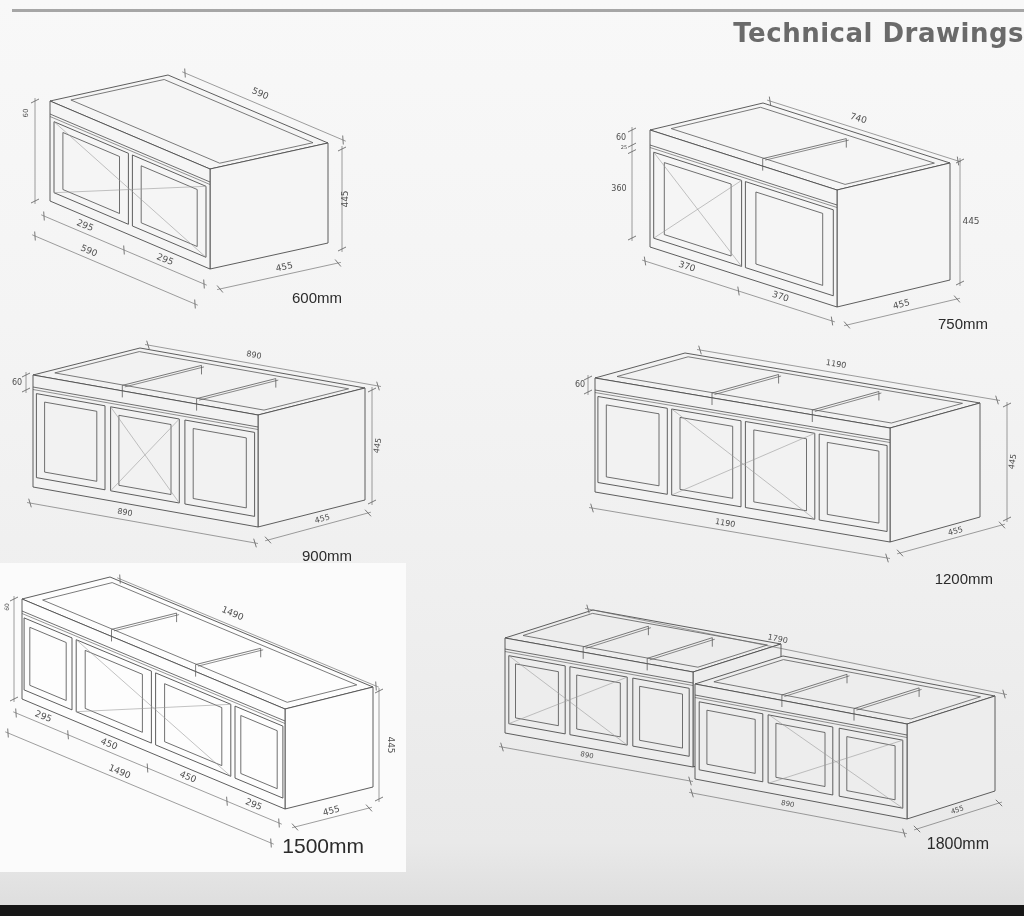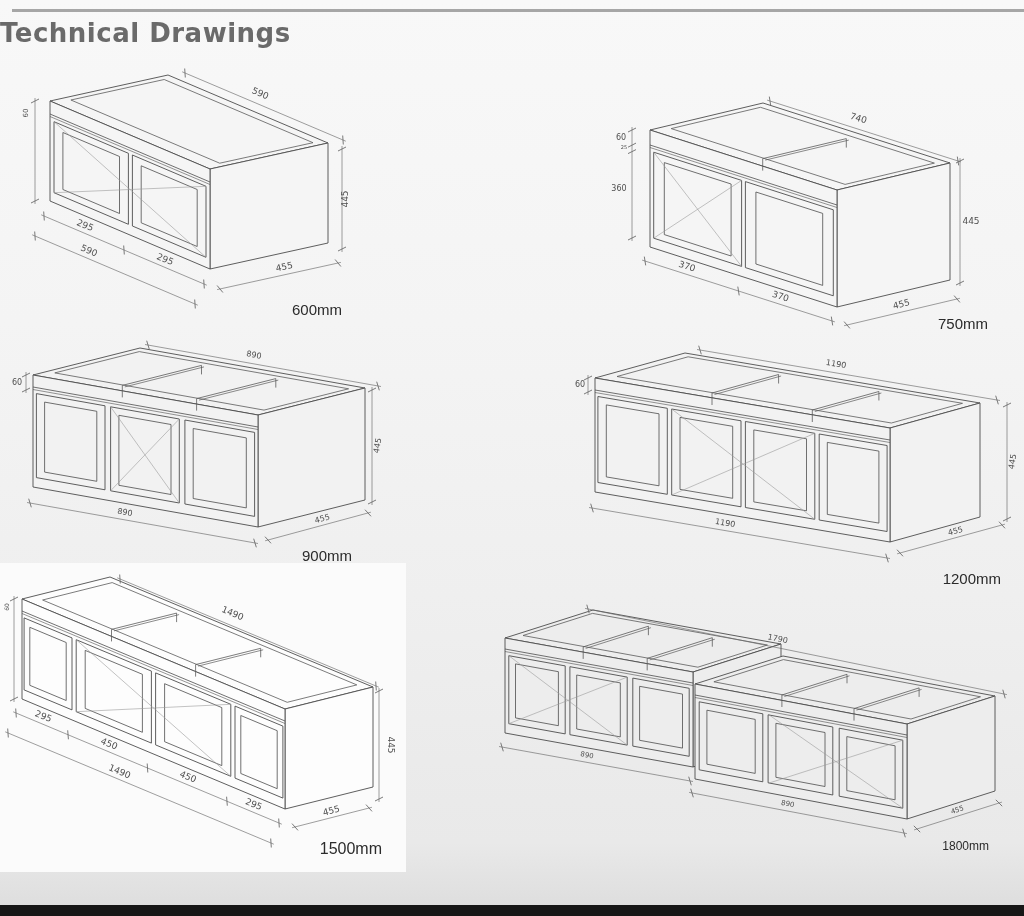--- a/index.html
+++ b/index.html
@@ -3,21 +3,21 @@
 <meta charset="utf-8">
 <style>
   html,body{margin:0;padding:0;}
   body{
     width:1024px;height:916px;position:relative;overflow:hidden;
     background:linear-gradient(180deg,#f8f8f8 0%,#f4f4f4 35%,#efefef 65%,#e9e9e9 92%,#dcdcdc 100%);
     font-family:"Liberation Sans",sans-serif;
   }
   .top-line{position:absolute;left:12px;right:0;top:9px;height:3px;background:#a6a6a6;}
   .title{
-    position:absolute;top:18px;left:0;width:100%;text-align:left;
+    position:absolute;top:18px;left:0;width:100%;text-align:right;
     font-size:26px;font-weight:800;color:#6a6a6a;letter-spacing:.5px;
     font-family:"DejaVu Sans","Liberation Sans",sans-serif;
   }
   .panel{position:absolute;left:0;top:563px;width:406px;height:309px;background:#fbfbfb;}
   .fig{position:absolute;}
   .fig svg{position:absolute;left:0;top:0;overflow:visible;}
   .size-label{
     position:absolute;color:#2b2b2b;font-size:15px;font-weight:400;
     font-family:"Liberation Sans",sans-serif;
   }
@@ -69,21 +69,21 @@
         <path d="M27.2,169.8L192.8,240.2" stroke="#6b6b6b" stroke-width="0.65" fill="none"></path>
         <path d="M29.7,166.5L30.3,175.5" stroke="#6b6b6b" stroke-width="0.9" fill="none"></path>
         <path d="M189.7,234.5L190.3,243.5" stroke="#6b6b6b" stroke-width="0.9" fill="none"></path>
         <text x="82.80000000000001" y="188.44" font-size="9" text-anchor="middle" transform="rotate(23.025492008528033 82.80000000000001 188.44)">590</text>
         <path d="M212.1,224.6L335.9,197.4" stroke="#6b6b6b" stroke-width="0.65" fill="none"></path>
         <path d="M212.1,220.5L217.9,227.5" stroke="#6b6b6b" stroke-width="0.9" fill="none"></path>
         <path d="M330.1,194.5L335.9,201.5" stroke="#6b6b6b" stroke-width="0.9" fill="none"></path>
         <text x="279.9" y="204.7" font-size="9" text-anchor="middle" transform="rotate(-12.425942865427485 279.9 204.7)">455</text>
       </g>
     </svg>
-  <div class="size-label" style="right:8px;bottom:2px">600mm</div>
+  <div class="size-label" style="right:8px;bottom:14px">600mm</div>
 </div>
 
 <div class="fig" style="left:600px;top:95px;width:424px;height:245px">
   <svg id="svg1" width="424" height="245" viewBox="0 0 424 245">
       <g>
         <path d="M50.0,35.0L237.0,95.0L350.0,68.0L163.0,8.0Z" fill="#f5f5f5" stroke="#4d4d4d" stroke-width="0.9"></path>
         <path d="M237.0,95.0L350.0,68.0L350.0,185.0L237.0,212.0Z" fill="#f5f5f5" stroke="#4d4d4d" stroke-width="0.9"></path>
         <path d="M50.0,35.0L237.0,95.0L237.0,212.0L50.0,152.0Z" fill="#f5f5f5" stroke="#4d4d4d" stroke-width="0.9"></path>
         <path d="M71.2,33.6L245.1,89.4L334.4,68.1L160.5,12.3Z" fill="none" stroke="#5a5a5a" stroke-width="0.8"></path>
         <path d="M162.7,63.6L246.3,43.6" fill="none" stroke="#5a5a5a" stroke-width="0.8"></path>
@@ -227,21 +227,21 @@
         <path d="M19.0,162.5L320.0,213.5" stroke="#6b6b6b" stroke-width="0.65" fill="none"></path>
         <path d="M20.7,158.7L23.3,167.3" stroke="#6b6b6b" stroke-width="0.9" fill="none"></path>
         <path d="M315.7,208.7L318.3,217.3" stroke="#6b6b6b" stroke-width="0.9" fill="none"></path>
         <text x="154.75" y="180.5" font-size="8" text-anchor="middle" transform="rotate(9.619727799698852 154.75 180.5)">1190</text>
         <path d="M327.1,208.8L434.9,179.2" stroke="#6b6b6b" stroke-width="0.65" fill="none"></path>
         <path d="M327.0,204.7L333.0,211.3" stroke="#6b6b6b" stroke-width="0.9" fill="none"></path>
         <path d="M429.0,176.7L435.0,183.3" stroke="#6b6b6b" stroke-width="0.9" fill="none"></path>
         <text x="386.1" y="188.6" font-size="8" text-anchor="middle" transform="rotate(-15.35013649242442 386.1 188.6)">455</text>
       </g>
     </svg>
-  <div class="size-label" style="right:23px;bottom:3px">1200mm</div>
+  <div class="size-label" style="right:31px;bottom:3px">1200mm</div>
 </div>
 
 <div class="fig" style="left:5px;top:575px;width:410px;height:295px">
   <svg id="svg4" width="410" height="295" viewBox="0 0 410 295">
       <g>
         <path d="M17.0,24.0L280.0,134.0L368.0,112.0L105.0,2.0Z" fill="#fdfdfd" stroke="#4d4d4d" stroke-width="0.9"></path>
         <path d="M280.0,134.0L368.0,112.0L368.0,212.0L280.0,234.0Z" fill="#fdfdfd" stroke="#4d4d4d" stroke-width="0.9"></path>
         <path d="M17.0,24.0L280.0,134.0L280.0,234.0L17.0,124.0Z" fill="#fdfdfd" stroke="#4d4d4d" stroke-width="0.9"></path>
         <path d="M37.6,25.0L282.2,127.3L351.8,109.9L107.2,7.6Z" fill="none" stroke="#5a5a5a" stroke-width="0.8"></path>
         <path d="M106.5,54.4L171.6,38.1" fill="none" stroke="#5a5a5a" stroke-width="0.8"></path>
@@ -291,21 +291,21 @@
         <path d="M0.2,156.8L268.8,269.2" stroke="#6b6b6b" stroke-width="0.65" fill="none"></path>
         <path d="M2.7,153.5L3.3,162.5" stroke="#6b6b6b" stroke-width="0.9" fill="none"></path>
         <path d="M265.7,263.5L266.3,272.5" stroke="#6b6b6b" stroke-width="0.9" fill="none"></path>
         <text x="113.46" y="199.2" font-size="9" text-anchor="middle" transform="rotate(22.69716627662793 113.46 199.2)">1490</text>
         <path d="M287.1,252.7L366.9,232.3" stroke="#6b6b6b" stroke-width="0.65" fill="none"></path>
         <path d="M287.0,248.6L293.0,255.4" stroke="#6b6b6b" stroke-width="0.9" fill="none"></path>
         <path d="M361.0,229.6L367.0,236.4" stroke="#6b6b6b" stroke-width="0.9" fill="none"></path>
         <text x="327" y="238.5" font-size="9" text-anchor="middle" transform="rotate(-14.400021306791052 327 238.5)">455</text>
       </g>
     </svg>
-  <div class="size-label" style="right:33px;bottom:12px;font-size:16px">1500mm</div>
+  <div class="size-label" style="right:51px;bottom:12px;font-size:21px">1500mm</div>
 </div>
 
 <div class="fig" style="left:480px;top:605px;width:544px;height:275px">
   <svg id="svg5" width="544" height="275" viewBox="0 0 544 275">
       <g>
         <path d="M25.0,33.0L213.0,67.0L301.0,39.0L113.0,5.0Z" fill="#ededed" stroke="#4d4d4d" stroke-width="0.9"></path>
         <path d="M213.0,67.0L301.0,39.0L301.0,134.0L213.0,162.0Z" fill="#ededed" stroke="#4d4d4d" stroke-width="0.9"></path>
         <path d="M25.0,33.0L213.0,67.0L213.0,162.0L25.0,128.0Z" fill="#ededed" stroke="#4d4d4d" stroke-width="0.9"></path>
         <path d="M43.0,30.5L217.9,62.2L287.4,40.0L112.5,8.4Z" fill="none" stroke="#5a5a5a" stroke-width="0.8"></path>
         <path d="M103.2,41.9L168.4,21.2" fill="none" stroke="#5a5a5a" stroke-width="0.8"></path>
@@ -361,16 +361,16 @@
         <path d="M209.1,187.4L426.9,228.6" stroke="#6b6b6b" stroke-width="0.65" fill="none"></path>
         <path d="M210.7,183.7L213.3,192.3" stroke="#6b6b6b" stroke-width="0.9" fill="none"></path>
         <path d="M422.7,223.7L425.3,232.3" stroke="#6b6b6b" stroke-width="0.9" fill="none"></path>
         <text x="307.4" y="201" font-size="7" text-anchor="middle" transform="rotate(10.684912400002718 307.4 201)">890</text>
         <path d="M434.1,224.9L521.9,197.1" stroke="#6b6b6b" stroke-width="0.65" fill="none"></path>
         <path d="M433.8,220.8L440.2,227.2" stroke="#6b6b6b" stroke-width="0.9" fill="none"></path>
         <path d="M515.8,194.8L522.2,201.2" stroke="#6b6b6b" stroke-width="0.9" fill="none"></path>
         <text x="478" y="207" font-size="7" text-anchor="middle" transform="rotate(-17.5924245621816 478 207)">455</text>
       </g>
     </svg>
-  <div class="size-label" style="right:35px;bottom:27px;font-size:12px">1800mm</div>
+  <div class="size-label" style="right:35px;bottom:27px;font-size:16px">1800mm</div>
 </div>
 
 <div class="bottom-bar"></div>
 
 </body></html>

